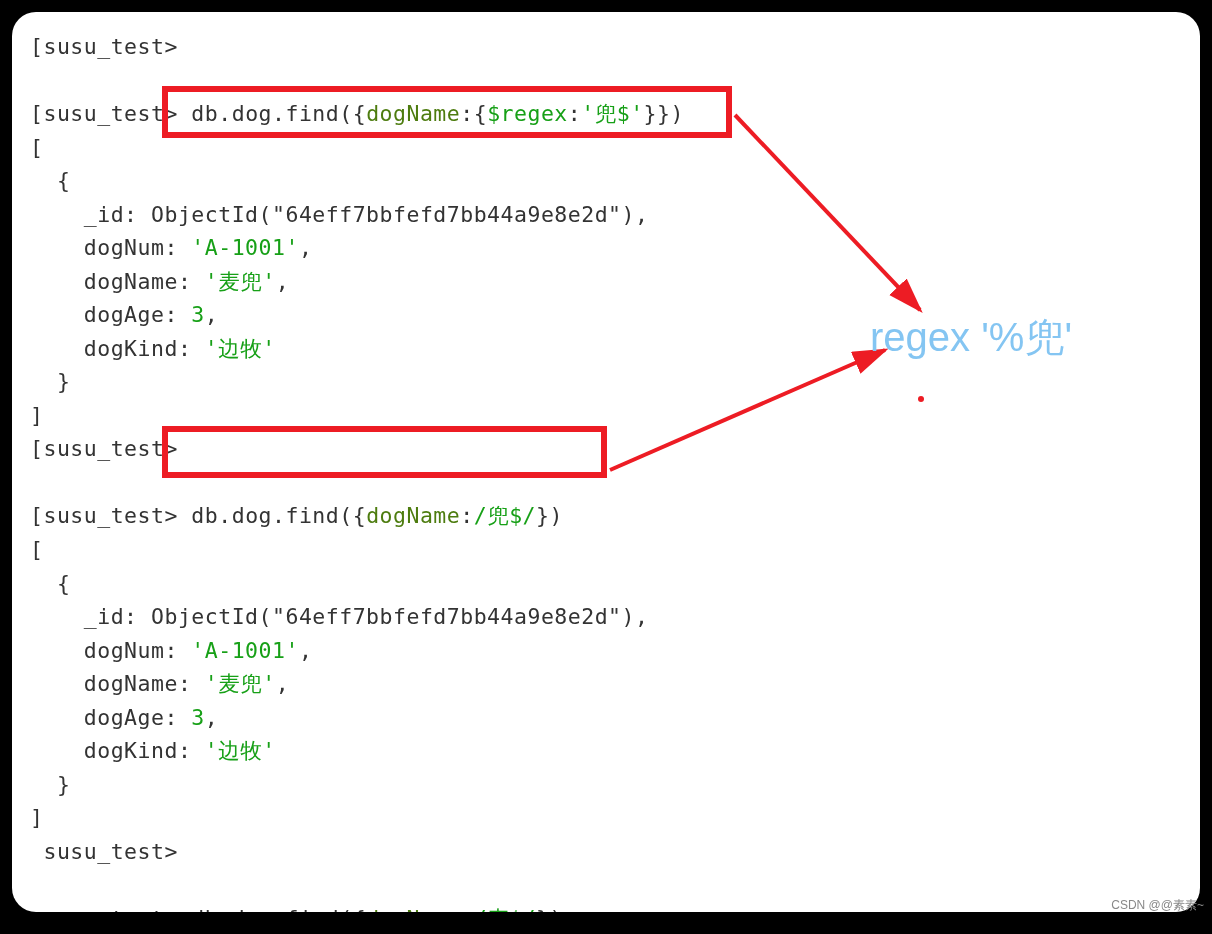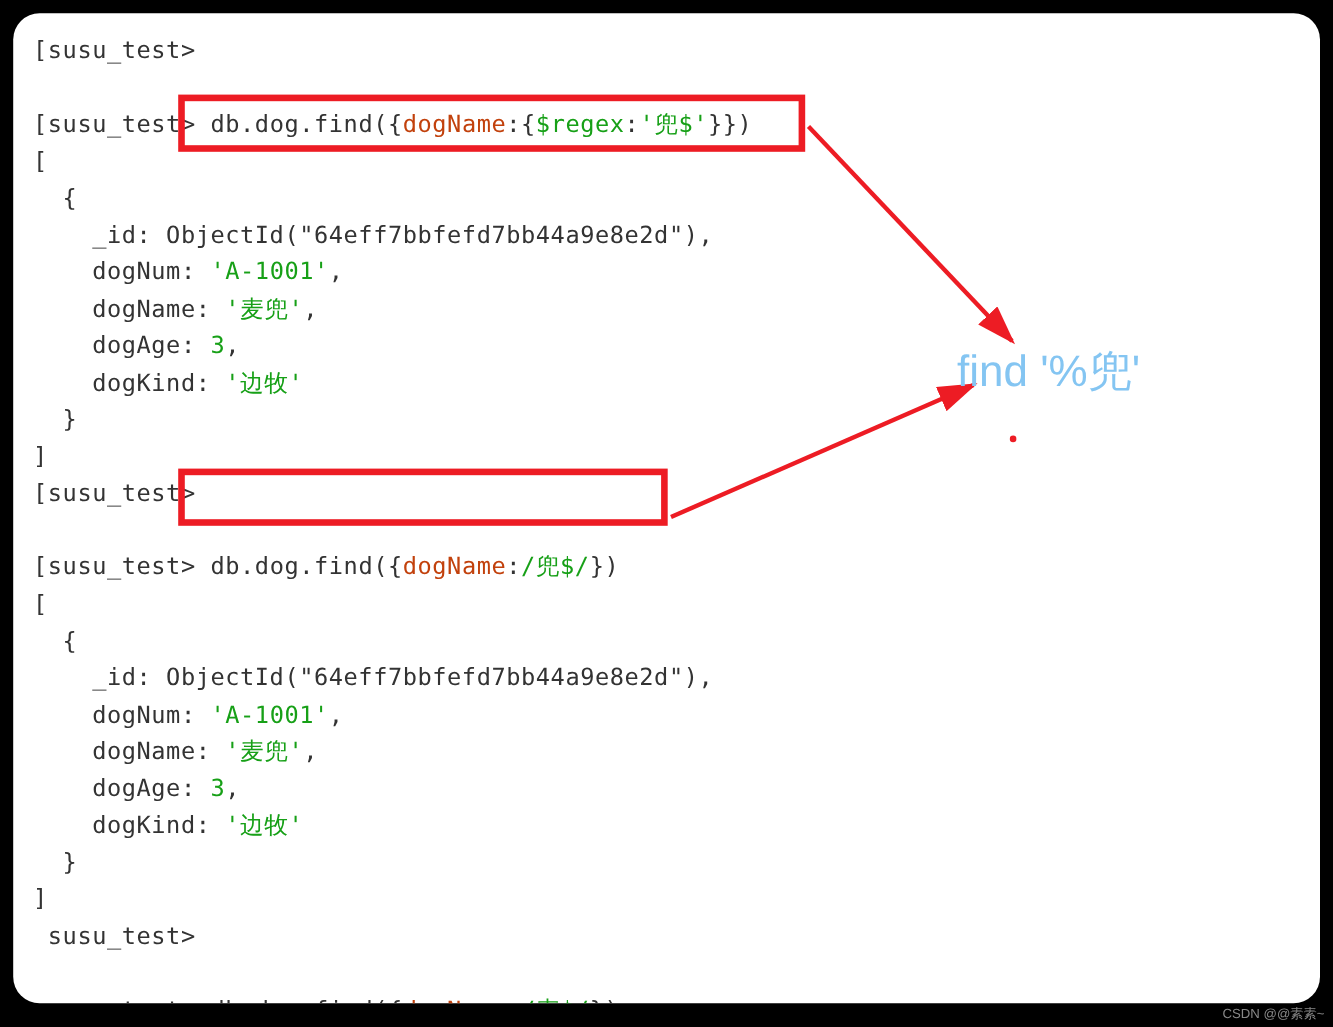--- a/index.html
+++ b/index.html
@@ -22,21 +22,21 @@
     overflow: hidden;
   }
   .code {
     font-size: 21.5px;
     line-height: 1.56;
     white-space: pre;
     color: #333;
     letter-spacing: 0.5px;
   }
   .prompt { color: #333; margin-top: 18px; }
-  .field { color: #c2410c; text-align: center; }
+  .field { color: #4d7c0f; text-align: center; }
   .var { color: #17a017; margin-top: 29px; }
   .num { color: #17a017; }
   .str { color: #17a017; }
 
   .hl1, .hl2 {
     position: absolute;
     border: 6px solid #ed1c24;
     background: transparent;
     pointer-events: none;
   }
@@ -63,21 +63,21 @@
   }
 
   .arrow {
     position: absolute;
     pointer-events: none;
   }
 
   .watermark {
     position: absolute;
     right: 8px;
-    bottom: 4px;
+    bottom: 20px;
     color: #888;
     font-size: 12px;
     font-family: Arial, sans-serif;
   }
 </style>
 </head>
 <body>
 
 <div class="terminal">
 <div class="code"><span>[</span><span class="prompt">susu_test&gt;</span>
@@ -126,16 +126,16 @@
 
 <svg class="arrow" style="left:605px; top:340px; width:310px; height:140px;">
   <defs>
       <marker id="ah2" markerWidth="10" markerHeight="10" refX="8" refY="3" orient="auto">
         <path d="M0,0 L0,6 L9,3 z" fill="#ed1c24"></path>
       </marker>
     </defs>
   <line x1="5" y1="130" x2="280" y2="10" stroke="#ed1c24" stroke-width="4" marker-end="url(#ah2)"></line>
 </svg>
 
-<div class="annotation">find '%兜'</div>
+<div class="annotation">regex '%兜'</div>
 <div class="dot"></div>
 
 <div class="watermark">CSDN @@素素~</div>
 
 </body></html>

